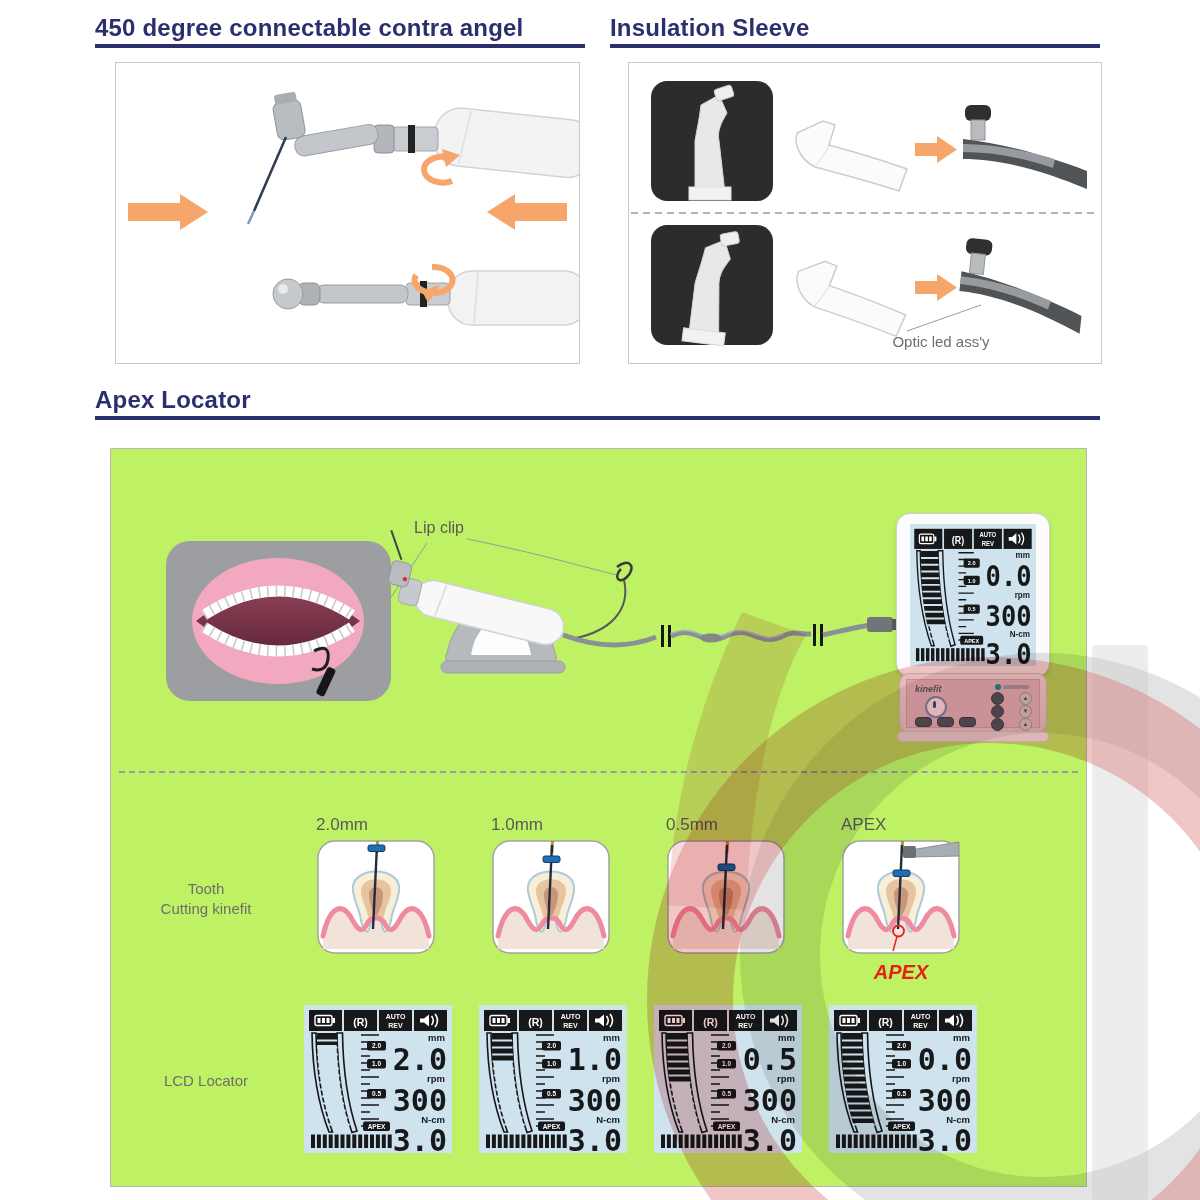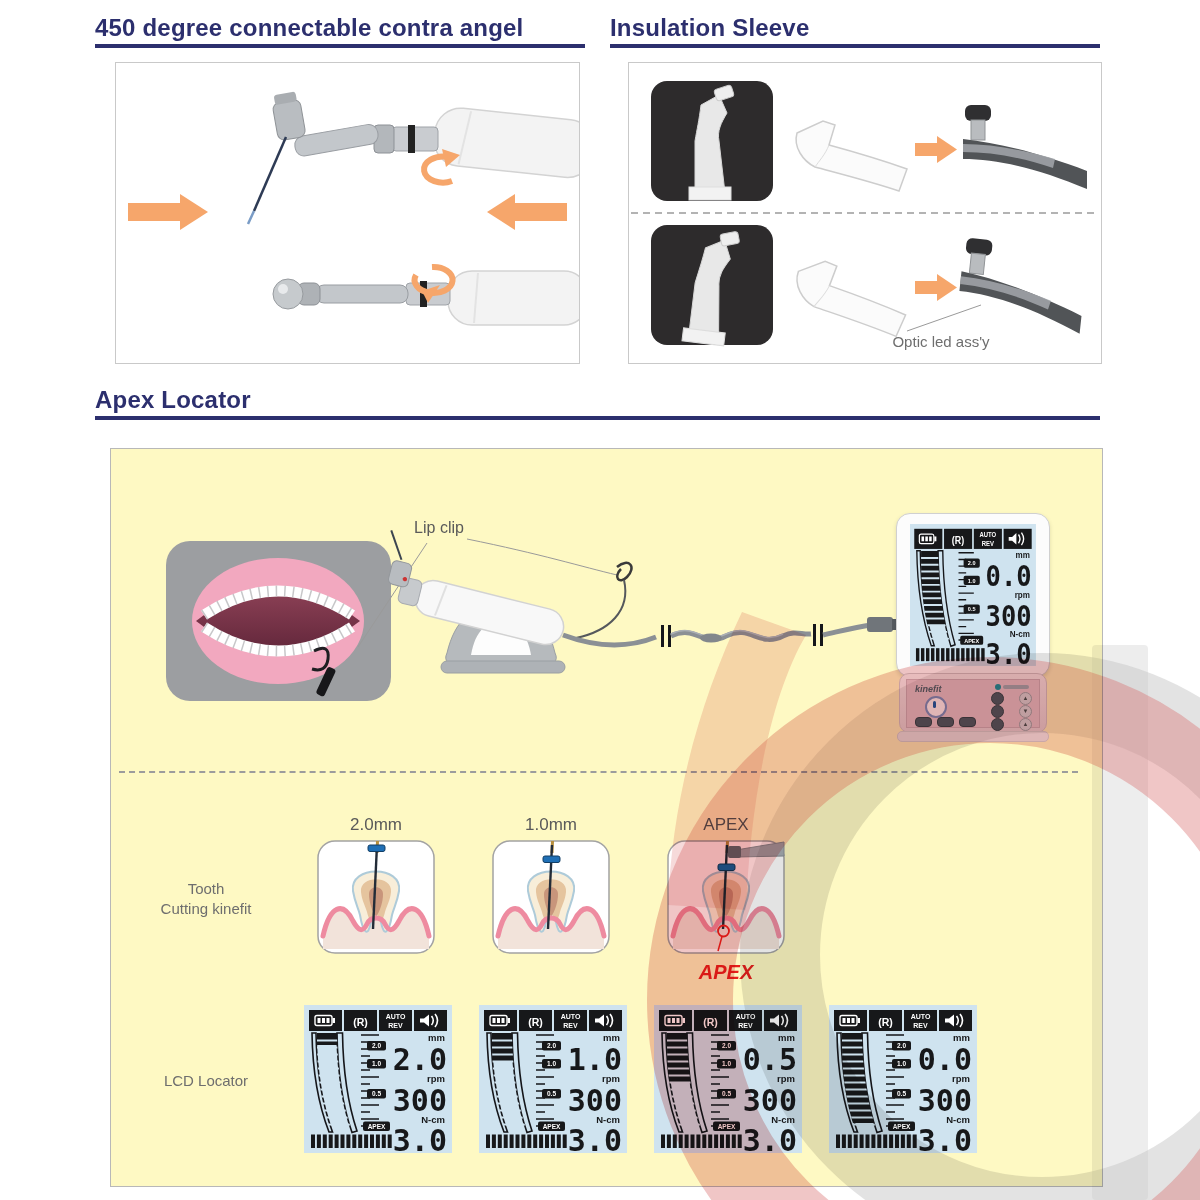--- a/index.html
+++ b/index.html
@@ -2,26 +2,26 @@
 <html><head>
 <meta charset="utf-8">
 <style>
   html,body{margin:0;padding:0;background:#fff;}
   #page{position:relative;width:1200px;height:1200px;background:#fff;overflow:hidden;
         font-family:"Liberation Sans",sans-serif;}
   .abs{position:absolute;}
   .sec-title{position:absolute;font-size:24px;font-weight:bold;color:#2c2f6e;letter-spacing:.2px;}
   .sec-rule{position:absolute;height:4px;background:#2c2f6e;}
   .panel{position:absolute;background:#fff;border:1px solid #c9c9c9;text-align:center;}
-  .bigpanel{position:absolute;background:#fef9c3;border:1px solid #b8b8b8;padding-left:16px;}
+  .bigpanel{position:absolute;background:#bef264;border:1px solid #b8b8b8;}
   .lipclip-label{position:absolute;font-size:16px;color:#5a5a5a;}
   .row-label{position:absolute;width:150px;text-align:center;font-size:15px;color:#6e6e6e;line-height:1.35;}
   .dash-div{position:absolute;border-top:2px dashed #9c9c9c;}
   .cards-row{position:absolute;left:205px;top:366px;display:flex;gap:55px;}
-  .stage{width:120px;display:flex;flex-direction:column;align-items:center;position:relative;}
+  .stage{width:120px;display:flex;flex-direction:column;position:relative;}
   .stage-label{height:24px;font-size:17px;color:#5a5a5a;}
   .apex-label{position:absolute;top:146px;left:0;width:120px;text-align:center;
               font-size:20px;font-weight:bold;font-style:italic;color:#e8201c;}
   .lcd-row{position:absolute;left:193px;top:556px;display:flex;gap:27px;}
   .lcd{width:148px;height:148px;}
   .lcd svg{display:block;}
   .tb-txt{fill:#fff;font-weight:bold;font-family:"Liberation Sans",sans-serif;text-anchor:middle;}
   .tb-sm{fill:#fff;font-weight:bold;font-size:7px;font-family:"Liberation Sans",sans-serif;text-anchor:middle;}
   .badge-txt{fill:#fff;font-weight:bold;font-size:6.5px;font-family:"Liberation Sans",sans-serif;text-anchor:middle;}
   .unit-txt{fill:#17181a;font-weight:bold;font-size:9.5px;font-family:"Liberation Sans",sans-serif;text-anchor:end;}
@@ -353,20 +353,27 @@
         </svg>
       </div>
       <div class="stage">
         <div class="stage-label">1.0mm</div>
         <svg width="120" height="118" viewBox="0 0 120 118">
           <use href="#tooth-static"></use>
           <rect class="file-stop" x="52" y="10" width="17" height="6.5" rx="2" fill="#1f6fb5" stroke="#123f66"></rect>
         </svg>
       </div>
       <div class="stage">
+        <div class="stage-label">0.5mm</div>
+        <svg width="120" height="118" viewBox="0 0 120 118">
+          <use href="#tooth-static"></use>
+          <rect class="file-stop" x="52" y="10" width="17" height="6.5" rx="2" fill="#1f6fb5" stroke="#123f66"></rect>
+        </svg>
+      </div>
+      <div class="stage">
         <div class="stage-label">APEX</div>
         <svg width="120" height="118" viewBox="0 0 120 118">
           <use href="#tooth-static"></use>
           <g>
             <path d="M64,12 L118,3 L118,17 L72,18 Z" fill="#a7adb3" stroke="#8a9096"></path>
             <rect x="62" y="7" width="13" height="12" rx="2" fill="#697077"></rect>
           </g>
           <rect class="file-stop" x="52" y="10" width="17" height="6.5" rx="2" fill="#1f6fb5" stroke="#123f66"></rect>
           <circle cx="57.5" cy="92" r="5.5" fill="none" stroke="#e8201c" stroke-width="1.8"></circle>
           <line x1="56" y1="97.5" x2="52" y2="112" stroke="#e8201c" stroke-width="1.5"></line>

